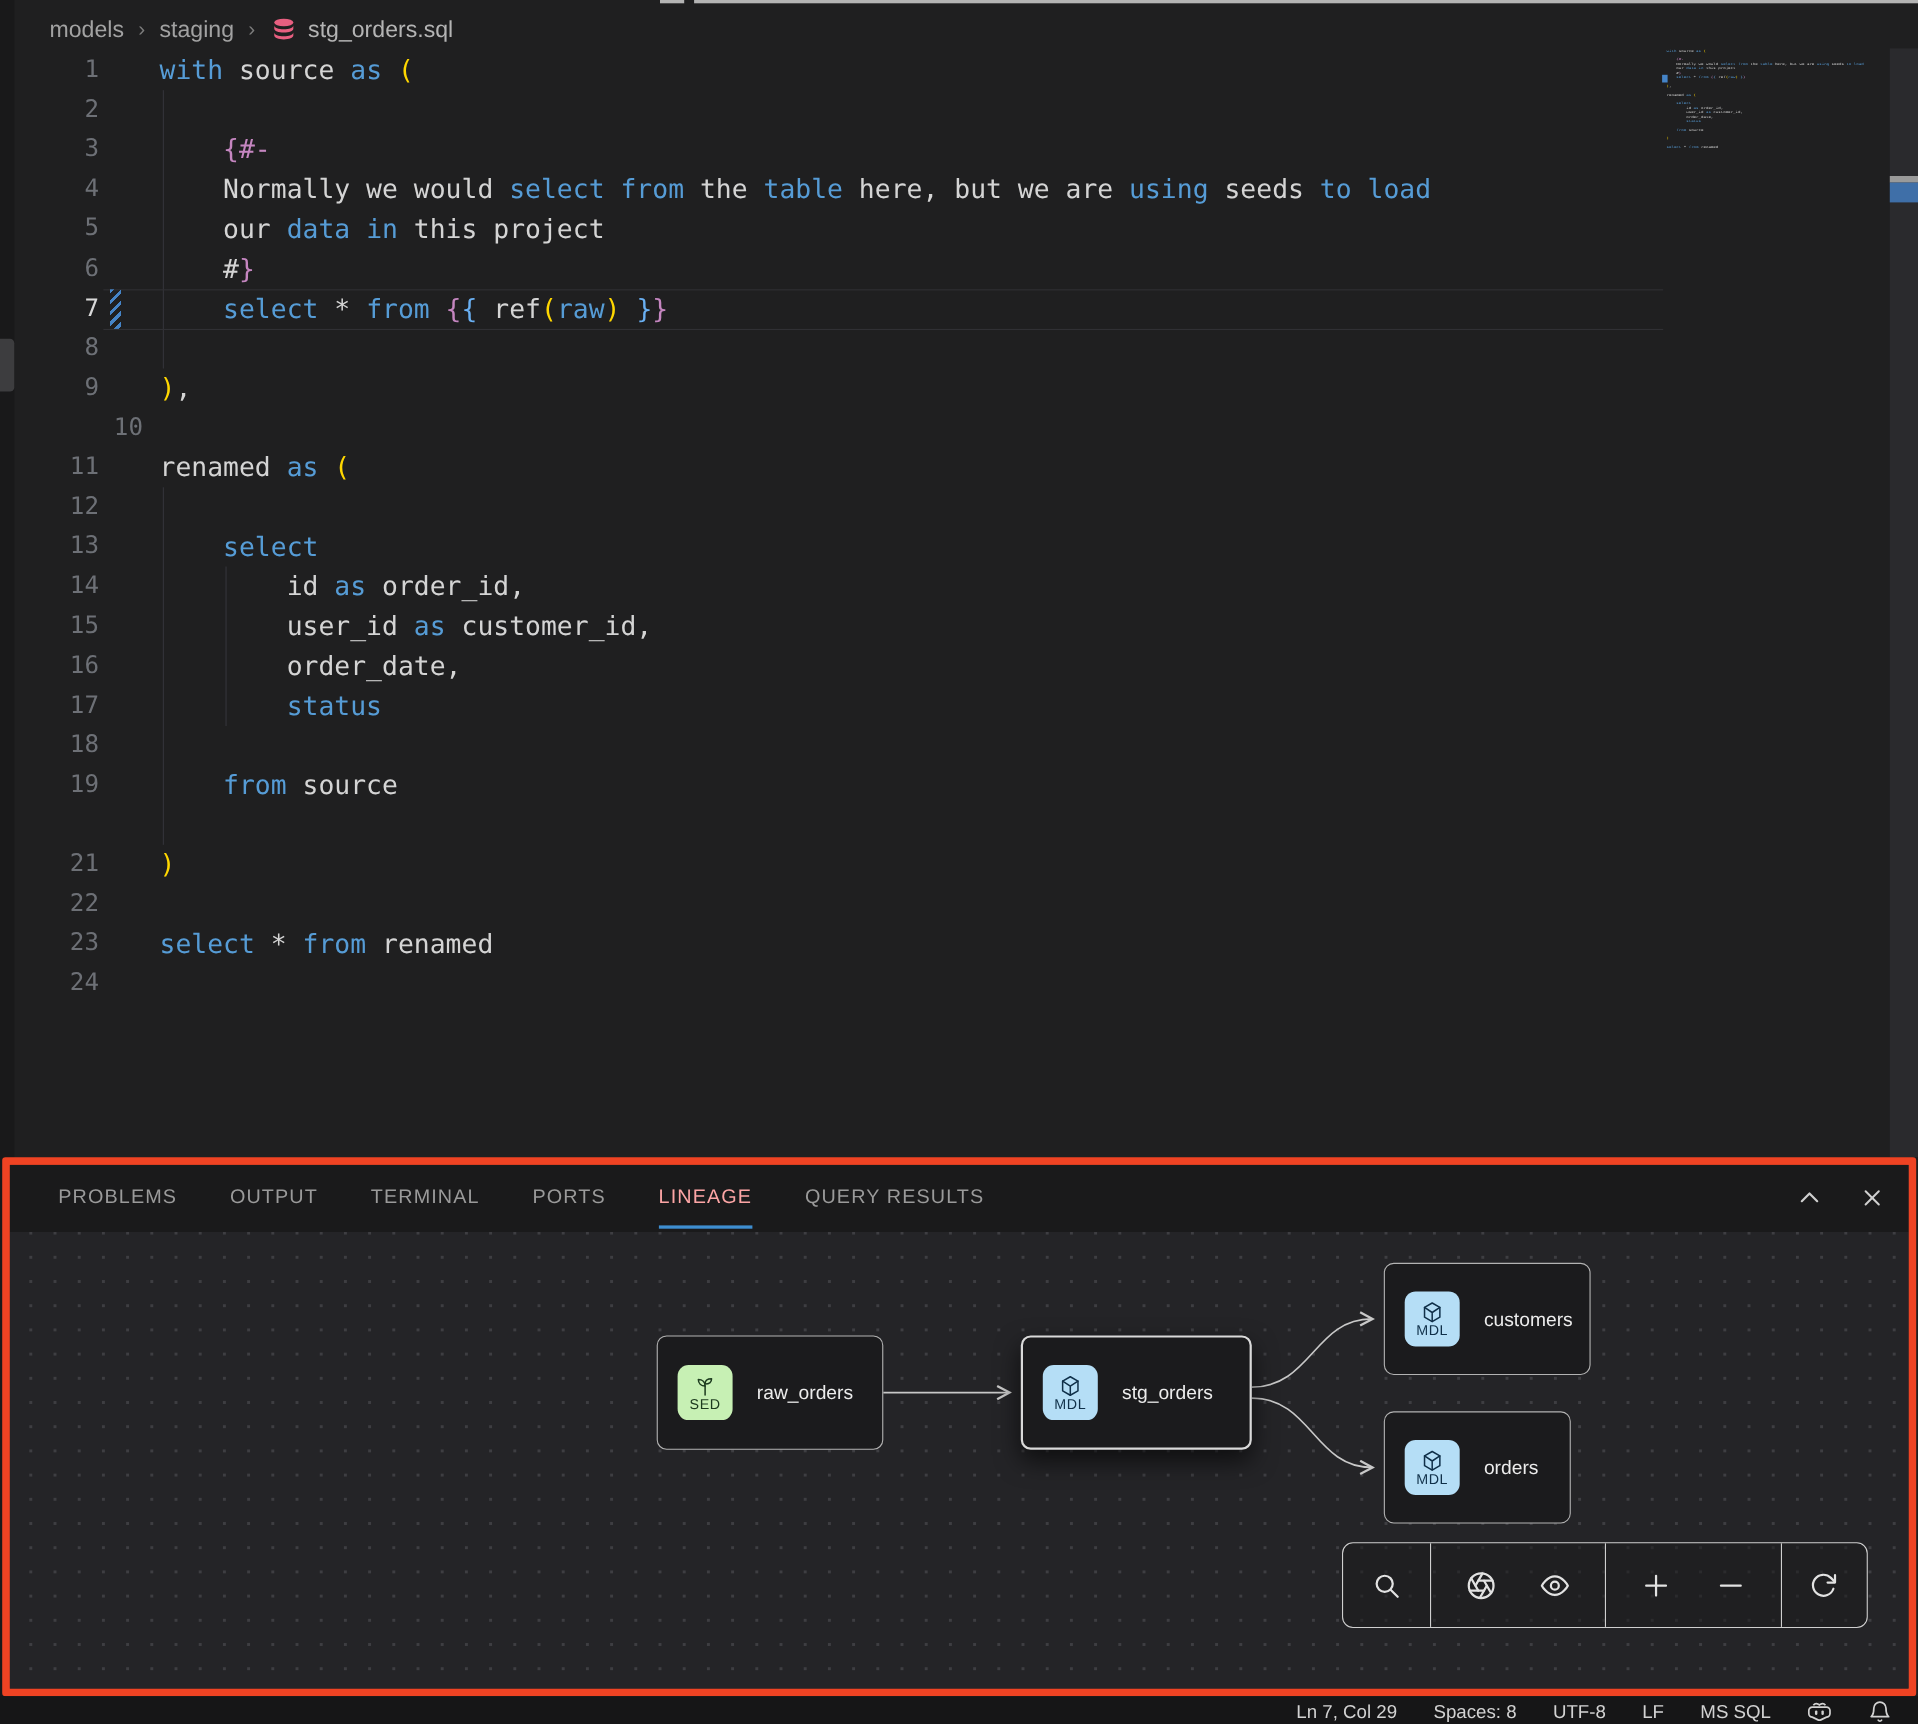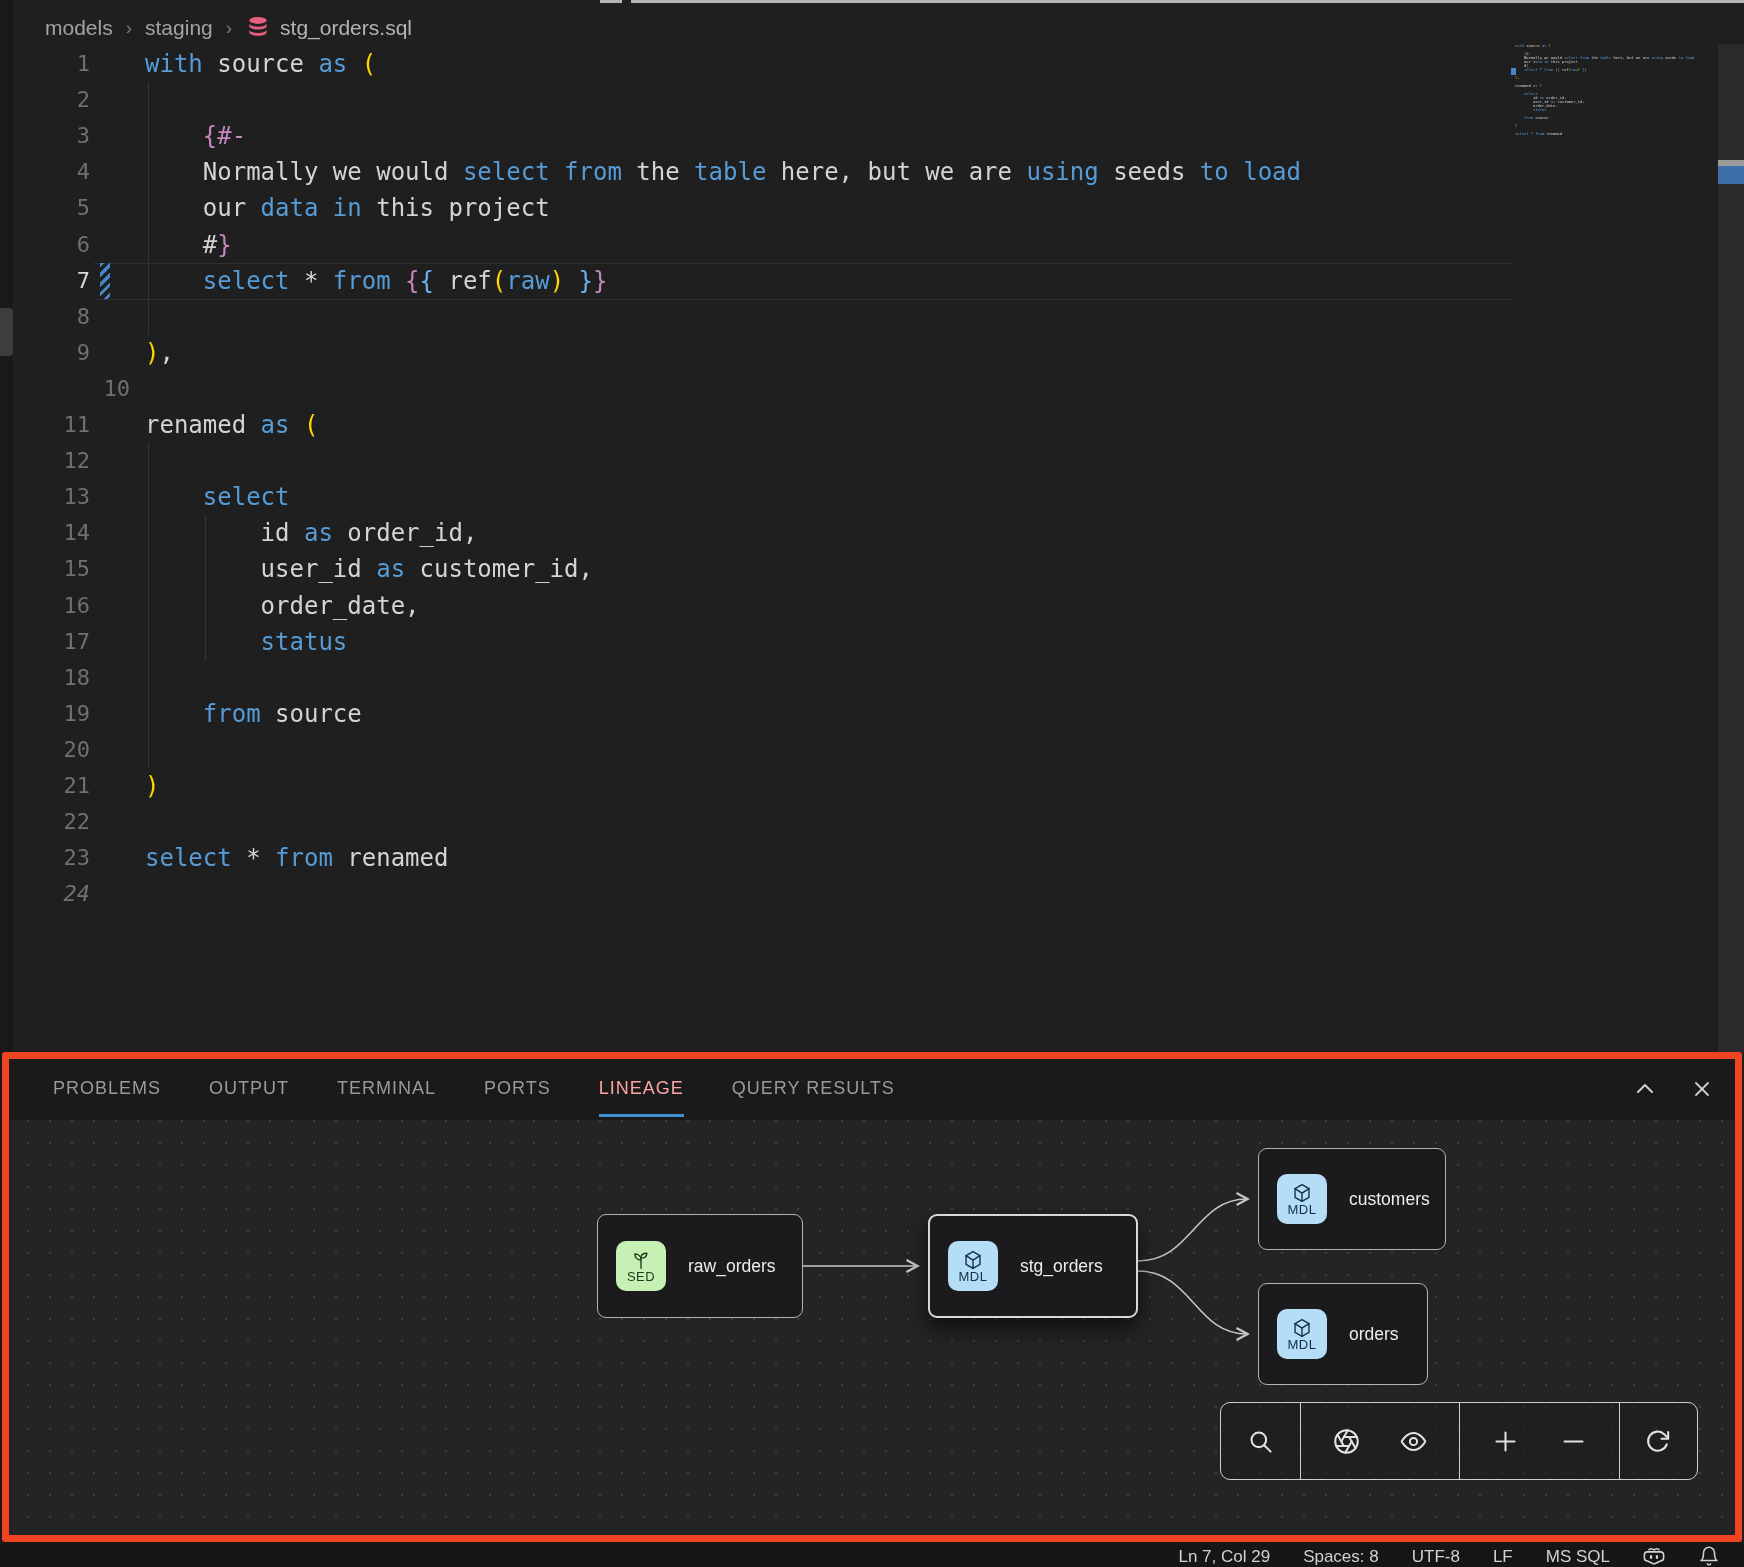--- a/index.html
+++ b/index.html
@@ -120,25 +120,24 @@
       <div class="code-row" style="top: 324.9px; margin-left: 40px;"><span class="ln">10</span><span class="lc"></span></div>
       <div class="code-row" style="top: 361px;"><span class="ln">11</span><span class="lc"><span class="tk-tx">renamed </span><span class="tk-kw">as </span><span class="tk-yl">(</span></span></div>
       <div class="code-row" style="top: 397.1px;"><span class="ln">12</span><span class="lc"></span></div>
       <div class="code-row" style="top: 433.2px;"><span class="ln">13</span><span class="lc"><span class="tk-tx">    </span><span class="tk-kw">select</span></span></div>
       <div class="code-row" style="top: 469.3px;"><span class="ln">14</span><span class="lc"><span class="tk-tx">        id </span><span class="tk-kw">as</span><span class="tk-tx"> order_id,</span></span></div>
       <div class="code-row" style="top: 505.4px;"><span class="ln">15</span><span class="lc"><span class="tk-tx">        user_id </span><span class="tk-kw">as</span><span class="tk-tx"> customer_id,</span></span></div>
       <div class="code-row" style="top: 541.5px;"><span class="ln">16</span><span class="lc"><span class="tk-tx">        order_date,</span></span></div>
       <div class="code-row" style="top: 577.6px;"><span class="ln">17</span><span class="lc"><span class="tk-tx">        </span><span class="tk-kw">status</span></span></div>
       <div class="code-row" style="top: 613.7px;"><span class="ln">18</span><span class="lc"></span></div>
       <div class="code-row" style="top: 649.8px;"><span class="ln">19</span><span class="lc"><span class="tk-tx">    </span><span class="tk-kw">from</span><span class="tk-tx"> source</span></span></div>
-      <div class="code-row" style="top: 685.9px;"><span class="ln">20</span><span class="lc"></span></div>
       <div class="code-row" style="top: 722px;"><span class="ln">21</span><span class="lc"><span class="tk-yl">)</span></span></div>
       <div class="code-row" style="top: 758.1px;"><span class="ln">22</span><span class="lc"></span></div>
       <div class="code-row" style="top: 794.2px;"><span class="ln">23</span><span class="lc"><span class="tk-kw">select</span><span class="tk-tx"> * </span><span class="tk-kw">from</span><span class="tk-tx"> renamed</span></span></div>
-      <div class="code-row" style="top: 830.3px; font-style: italic;"><span class="ln">24</span><span class="lc"></span></div>
+      <div class="code-row" style="top: 830.3px;"><span class="ln">24</span><span class="lc"></span></div>
     </div>
 
   <div class="minimap" id="minimap">
       <div class="mm-row"><span class="tk-kw">with</span><span class="tk-tx"> </span><span class="tk-tx">source </span><span class="tk-kw">as </span><span class="tk-yl">(</span></div>
       <div class="mm-row"></div>
       <div class="mm-row"><span class="tk-tx">    </span><span class="tk-mg">{#-</span></div>
       <div class="mm-row"><span class="tk-tx">    Normally we would </span><span class="tk-kw">select</span><span class="tk-tx"> </span><span class="tk-kw">from</span><span class="tk-tx"> the </span><span class="tk-kw">table</span><span class="tk-tx"> here, but we are </span><span class="tk-kw">using</span><span class="tk-tx"> seeds </span><span class="tk-kw">to</span><span class="tk-tx"> </span><span class="tk-kw">load</span></div>
       <div class="mm-row"><span class="tk-tx">    our </span><span class="tk-kw">data</span><span class="tk-tx"> </span><span class="tk-kw">in</span><span class="tk-tx"> this project</span></div>
       <div class="mm-row"><span class="tk-tx">    #</span><span class="tk-mg">}</span></div>
       <div class="mm-row"><span class="tk-tx">    </span><span class="tk-kw">select</span><span class="tk-tx"> * </span><span class="tk-kw">from</span><span class="tk-tx"> </span><span class="tk-mg">{</span><span class="tk-bb">{</span><span class="tk-tx"> </span><span class="tk-tx">ref</span><span class="tk-yl">(</span><span class="tk-kw">raw</span><span class="tk-yl">)</span><span class="tk-tx"> </span><span class="tk-bb">}</span><span class="tk-mg">}</span></div>

